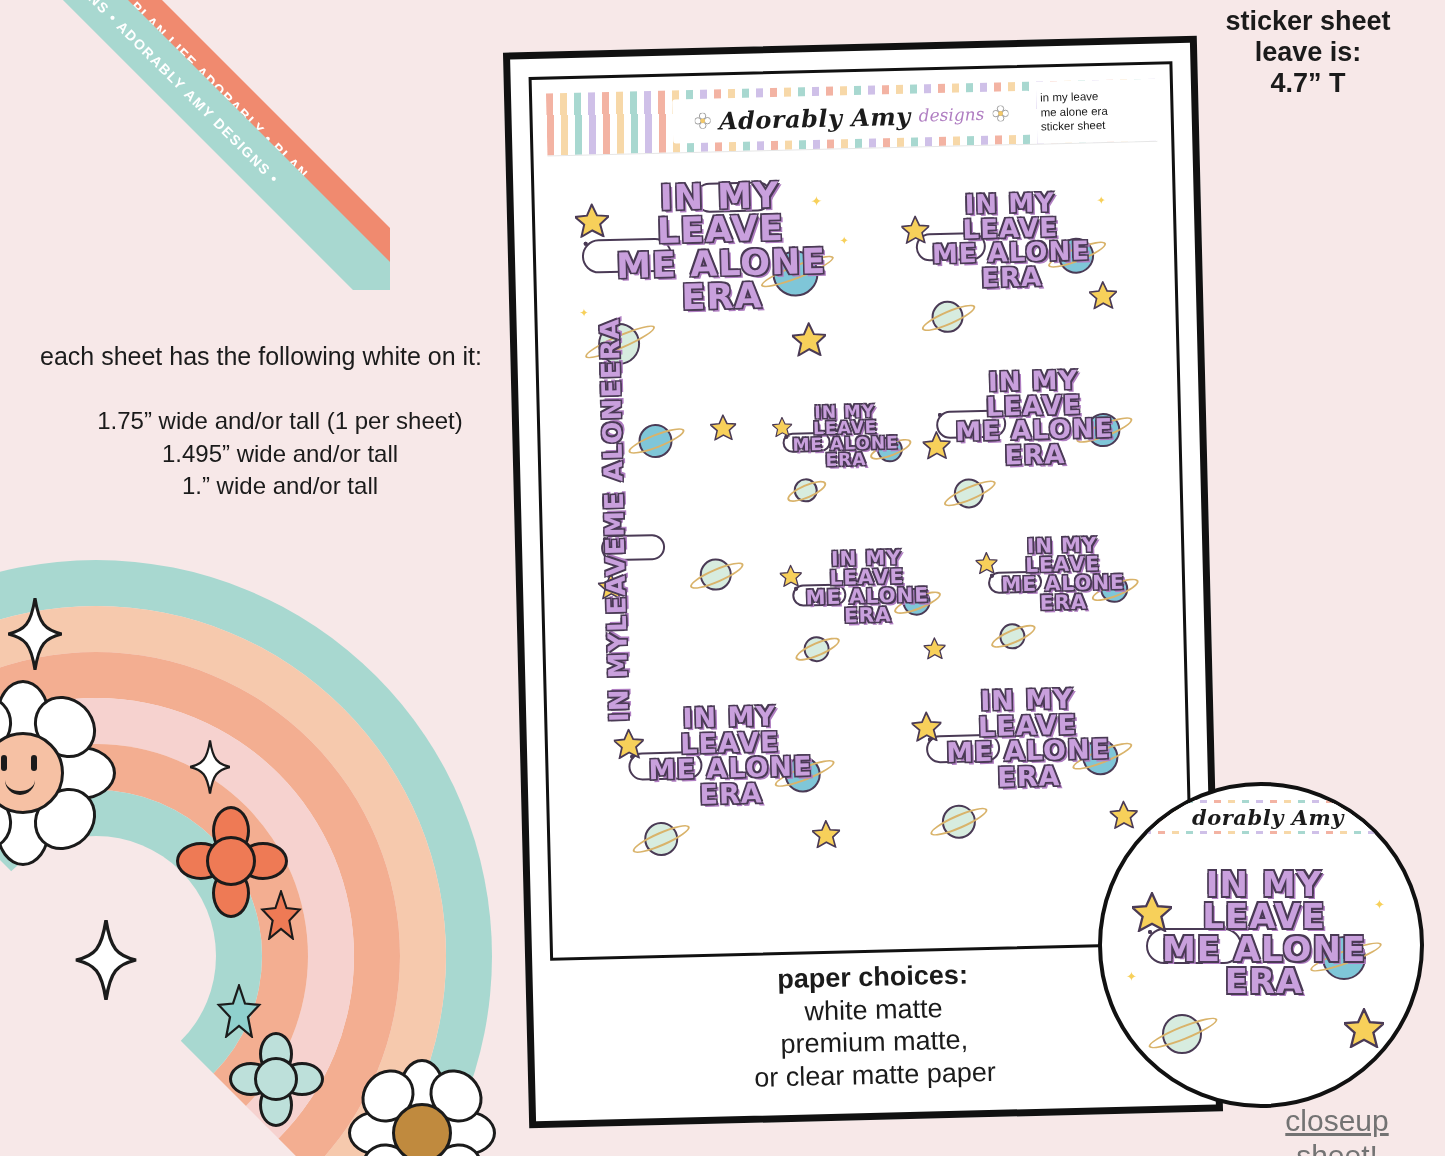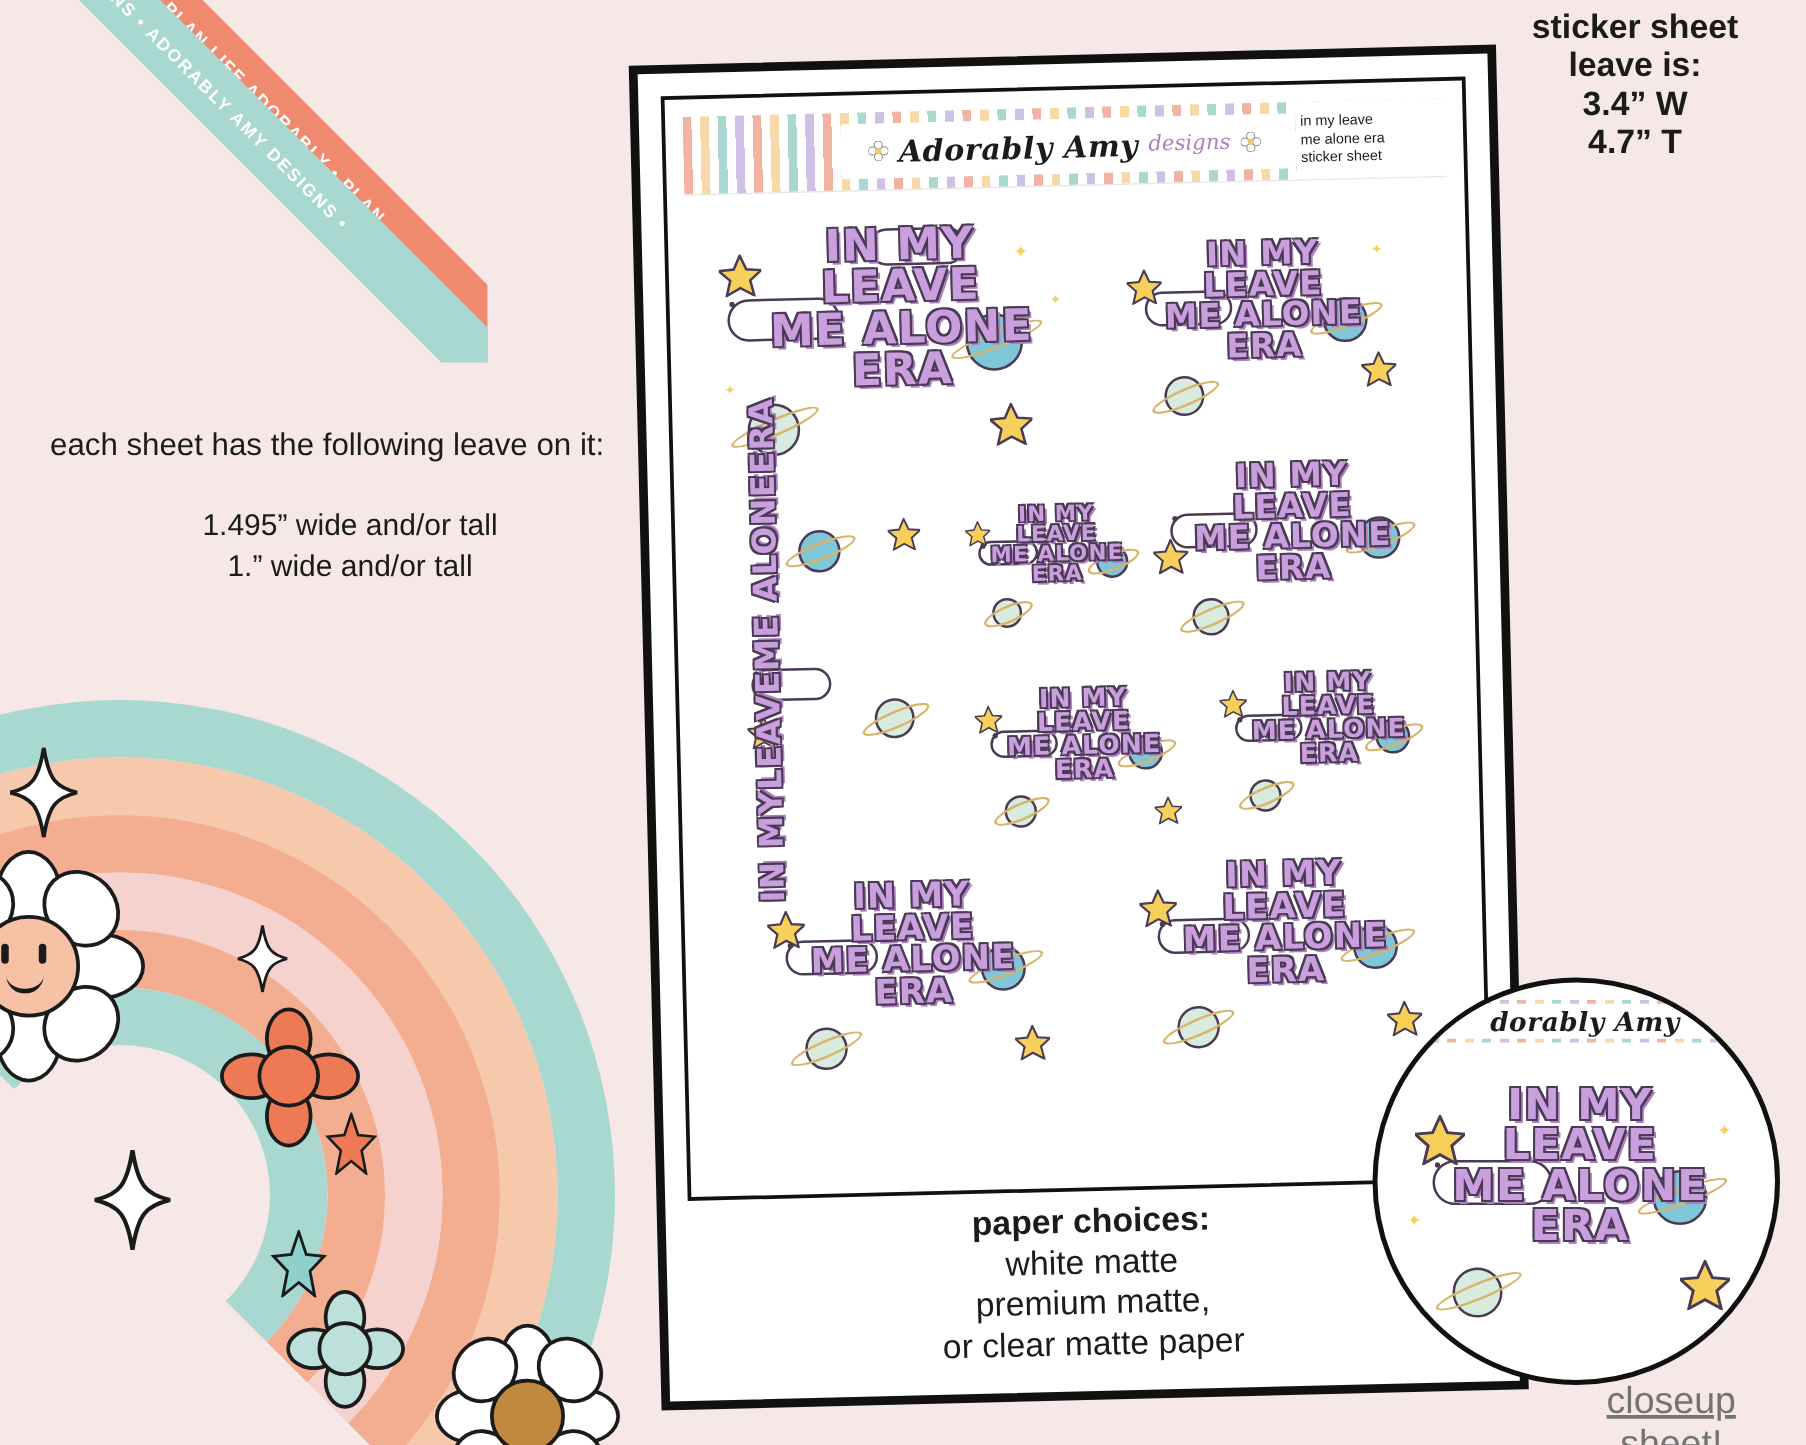--- a/index.html
+++ b/index.html
@@ -162,26 +162,26 @@
       <span>PLAN LIFE ADORABLY • PLAN LIFE ADORABLY • PLAN</span>
     </div>
     <div class="ribbon r2">
       <span>ADORABLY AMY DESIGNS • ADORABLY AMY DESIGNS •</span>
     </div>
   </div>
 
   <div class="sheet-size">
     <div>sticker sheet</div>
     <div>leave is:</div>
-    <div>3.4” W</div>
     <div>4.7” T</div>
   </div>
 
-  <div class="sizes-head">each sheet has the following leave on it:</div>
+  <div class="sizes-head">each sheet has the following white on it:</div>
   <div class="sizes-list">
+    <div>1.75” wide and/or tall (1 per sheet)</div>
     <div>1.495” wide and/or tall</div>
     <div>1.” wide and/or tall</div>
   </div>
 
   <div class="rainbow">
     <div class="arc a1"></div>
     <div class="arc a2"></div>
     <div class="arc a3"></div>
     <div class="arc a4"></div>
     <div class="arc a5"></div>

